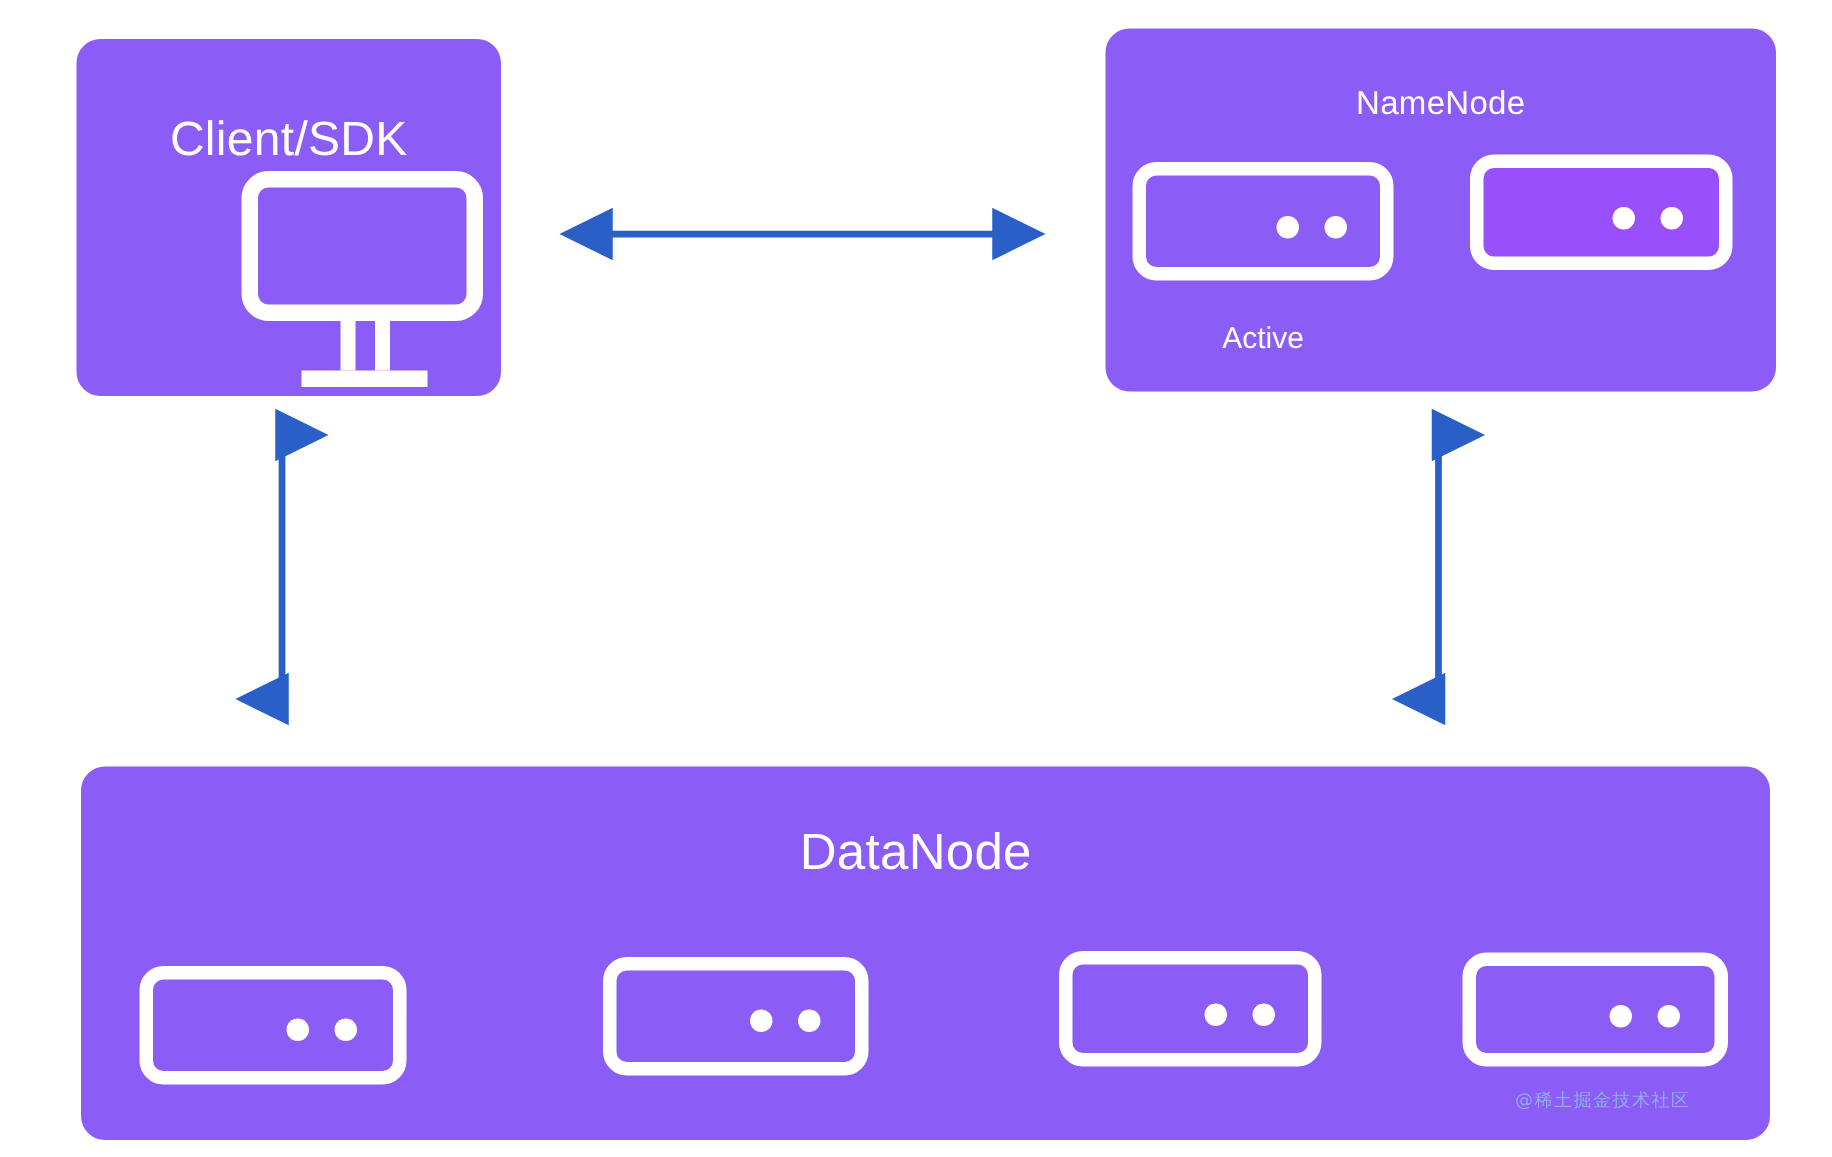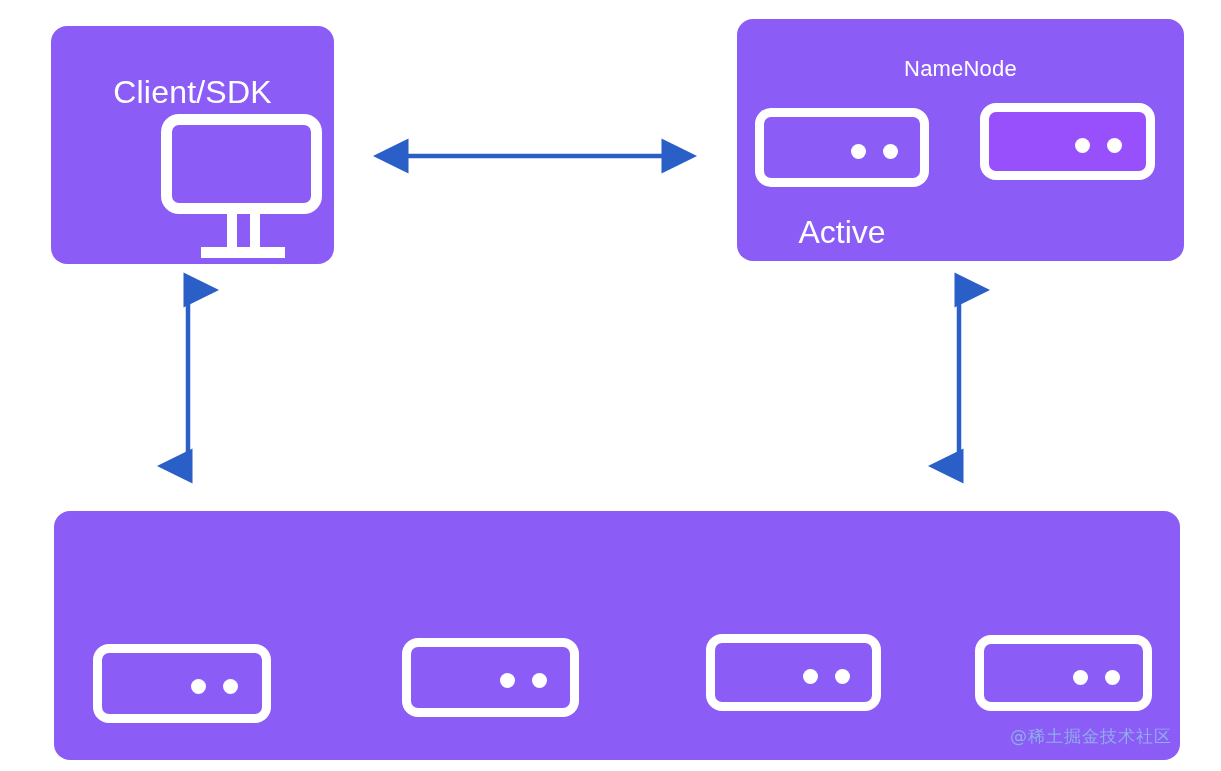--- a/index.html
+++ b/index.html
@@ -143,21 +143,21 @@
     width: 15px;
     height: 15px;
     top: 26px;
   }
   #nn-standby-server .dot.d1 { left: 86px; }
   #nn-standby-server .dot.d2 { left: 118px; }
 
   .node-caption {
     position: absolute;
     color: #ffffff;
-    font-size: 32px;
+    font-size: 20px;
     line-height: 1;
     white-space: nowrap;
     text-align: center;
   }
   #nn-active-caption {
     left: 755px;
     width: 174px;
     top: 216px;
   }
   #nn-standby-caption {
@@ -220,21 +220,21 @@
     top: 278px;
     width: 32px;
     height: 200px;
   }
 
   
   #watermark {
     position: absolute;
     left: 1010px;
     top: 725px;
-    font-size: 17px;
+    font-size: 12px;
     color: #8fadeb;
     white-space: nowrap;
     letter-spacing: 1px;
     font-family: "DejaVu Sans", sans-serif;
   }
 </style>
 </head>
 <body>
 
 <div id="canvas">
@@ -258,20 +258,21 @@
     <span class="dot d2"></span>
   </div>
   <div class="node-caption" id="nn-active-caption">Active</div>
 
   <div class="server" id="nn-standby-server">
     <span class="dot d1"></span>
     <span class="dot d2"></span>
   </div>
 
   <div class="node-box" id="datanode-box"></div>
+  <div class="box-title" id="datanode-title">DataNode</div>
 
   <div class="server" id="dn-server-1">
     <span class="dot d1"></span>
     <span class="dot d2"></span>
   </div>
   <div class="server" id="dn-server-2">
     <span class="dot d1"></span>
     <span class="dot d2"></span>
   </div>
   <div class="server" id="dn-server-3">

